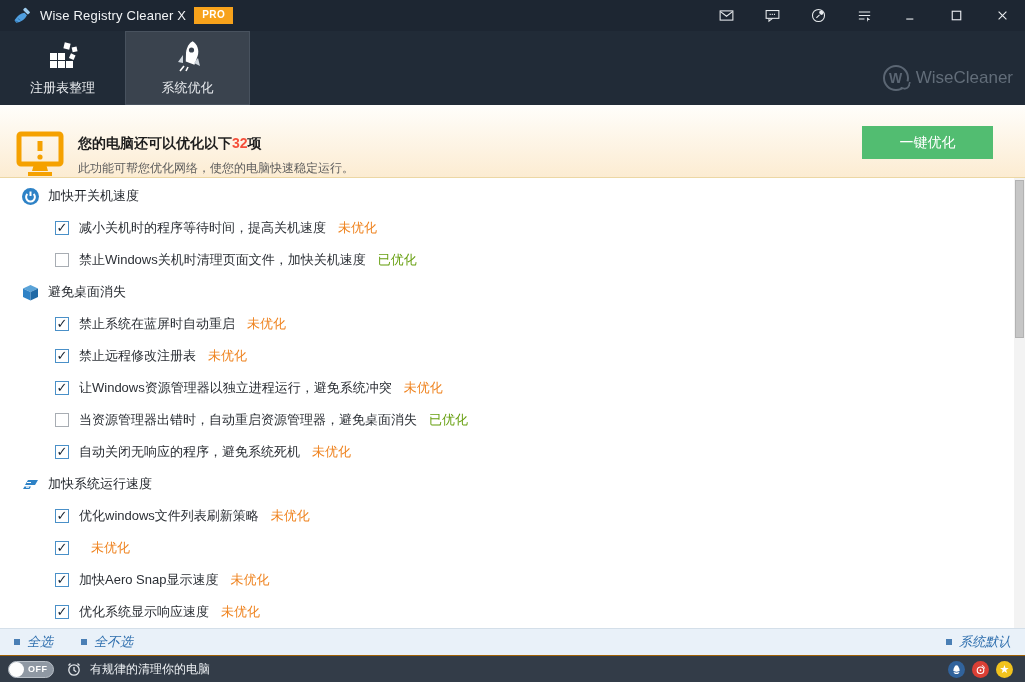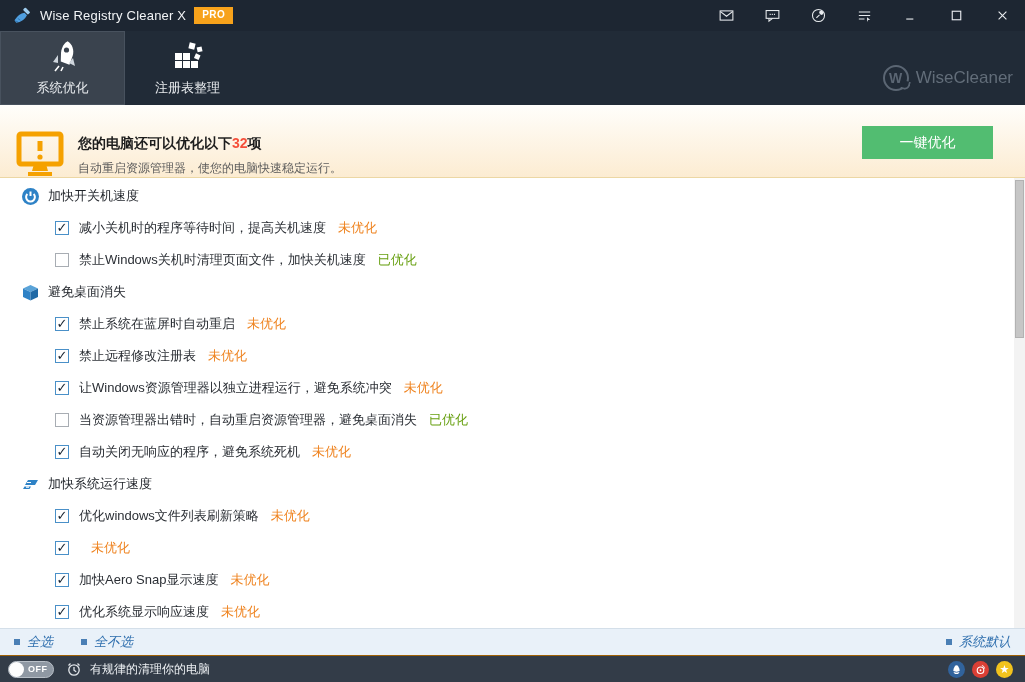--- a/index.html
+++ b/index.html
@@ -178,61 +178,61 @@
     </div>
     <div class="tb-btn">
       <svg viewBox="0 0 24 24" stroke="#e8ebee" stroke-width="1.6">
           <path d="M6.5 6.5 L17.5 17.5 M17.5 6.5 L6.5 17.5"></path>
         </svg>
     </div>
   </div>
 </div>
 
 <div class="tabbar">
-  <div class="tab active">
-    <svg viewBox="0 0 36 34">
-      <path d="M21 2 c5 2 8 8 7 14 l-2 9 -9-2 -1-9 c0-6 2-10 5-12 z" fill="#fff" transform="rotate(8 20 14)"></path>
-      <circle cx="21.5" cy="11" r="2.6" fill="#3a434e"></circle>
-      <path d="M13 16 l-5 7 5 1 z M28 19 l2 8 -6-3 z" fill="#cfd6dd"></path>
-      <path d="M14 27 l-4 5 M18 28 l-2 4" stroke="#fff" stroke-width="1.6" fill="none"></path>
-    </svg>
-    <span class="tab-label">系统优化</span>
-  </div>
   <div class="tab">
     <svg viewBox="0 0 36 34">
       <g fill="#fff">
         <rect x="5" y="14" width="7" height="7"></rect>
           <rect x="13" y="14" width="7" height="7"></rect>
         <rect x="5" y="22" width="7" height="7"></rect>
           <rect x="13" y="22" width="7" height="7"></rect>
         <rect x="21" y="22" width="7" height="7"></rect>
         <rect x="19" y="4" width="6" height="6" transform="rotate(14 22 7)"></rect>
         <rect x="27" y="8" width="5" height="5" transform="rotate(-12 29 10)"></rect>
         <rect x="25" y="15" width="5" height="5" transform="rotate(24 27 17)"></rect>
       </g>
     </svg>
     <span class="tab-label">注册表整理</span>
   </div>
+  <div class="tab active">
+    <svg viewBox="0 0 36 34">
+      <path d="M21 2 c5 2 8 8 7 14 l-2 9 -9-2 -1-9 c0-6 2-10 5-12 z" fill="#fff" transform="rotate(8 20 14)"></path>
+      <circle cx="21.5" cy="11" r="2.6" fill="#3a434e"></circle>
+      <path d="M13 16 l-5 7 5 1 z M28 19 l2 8 -6-3 z" fill="#cfd6dd"></path>
+      <path d="M14 27 l-4 5 M18 28 l-2 4" stroke="#fff" stroke-width="1.6" fill="none"></path>
+    </svg>
+    <span class="tab-label">系统优化</span>
+  </div>
   <div class="brand">
     <span class="brand-circle">W</span>
     <span class="brand-text">WiseCleaner</span>
   </div>
 </div>
 
 <div class="banner">
   <svg class="monitor-icon" viewBox="0 0 48 46">
     <rect x="3" y="3" width="42" height="30" rx="2" fill="none" stroke="#f5a100" stroke-width="5"></rect>
     <path d="M24 10 v10" stroke="#f5a100" stroke-width="5"></path>
     <circle cx="24" cy="26" r="2.6" fill="#f5a100"></circle>
     <path d="M18 33 h12 l2 7 h-16 z" fill="#f5a100"></path>
     <rect x="12" y="41" width="24" height="4" fill="#f5a100"></rect>
   </svg>
   <div>
     <div class="banner-title"><span>您的电脑还可以优化以下</span><span class="banner-count">32</span><span>项</span></div>
-    <div class="banner-sub">自动重启资源管理器，使您的电脑快速稳定运行。</div>
+    <div class="banner-sub">此功能可帮您优化网络，使您的电脑快速稳定运行。</div>
   </div>
   <button class="optimize-btn">一键优化</button>
 </div>
 
 <div class="list-area">
   <div class="list-inner">
   <div class="section">
     <div class="section-header">
       <span class="section-icon">
             <svg viewBox="0 0 17 17">

